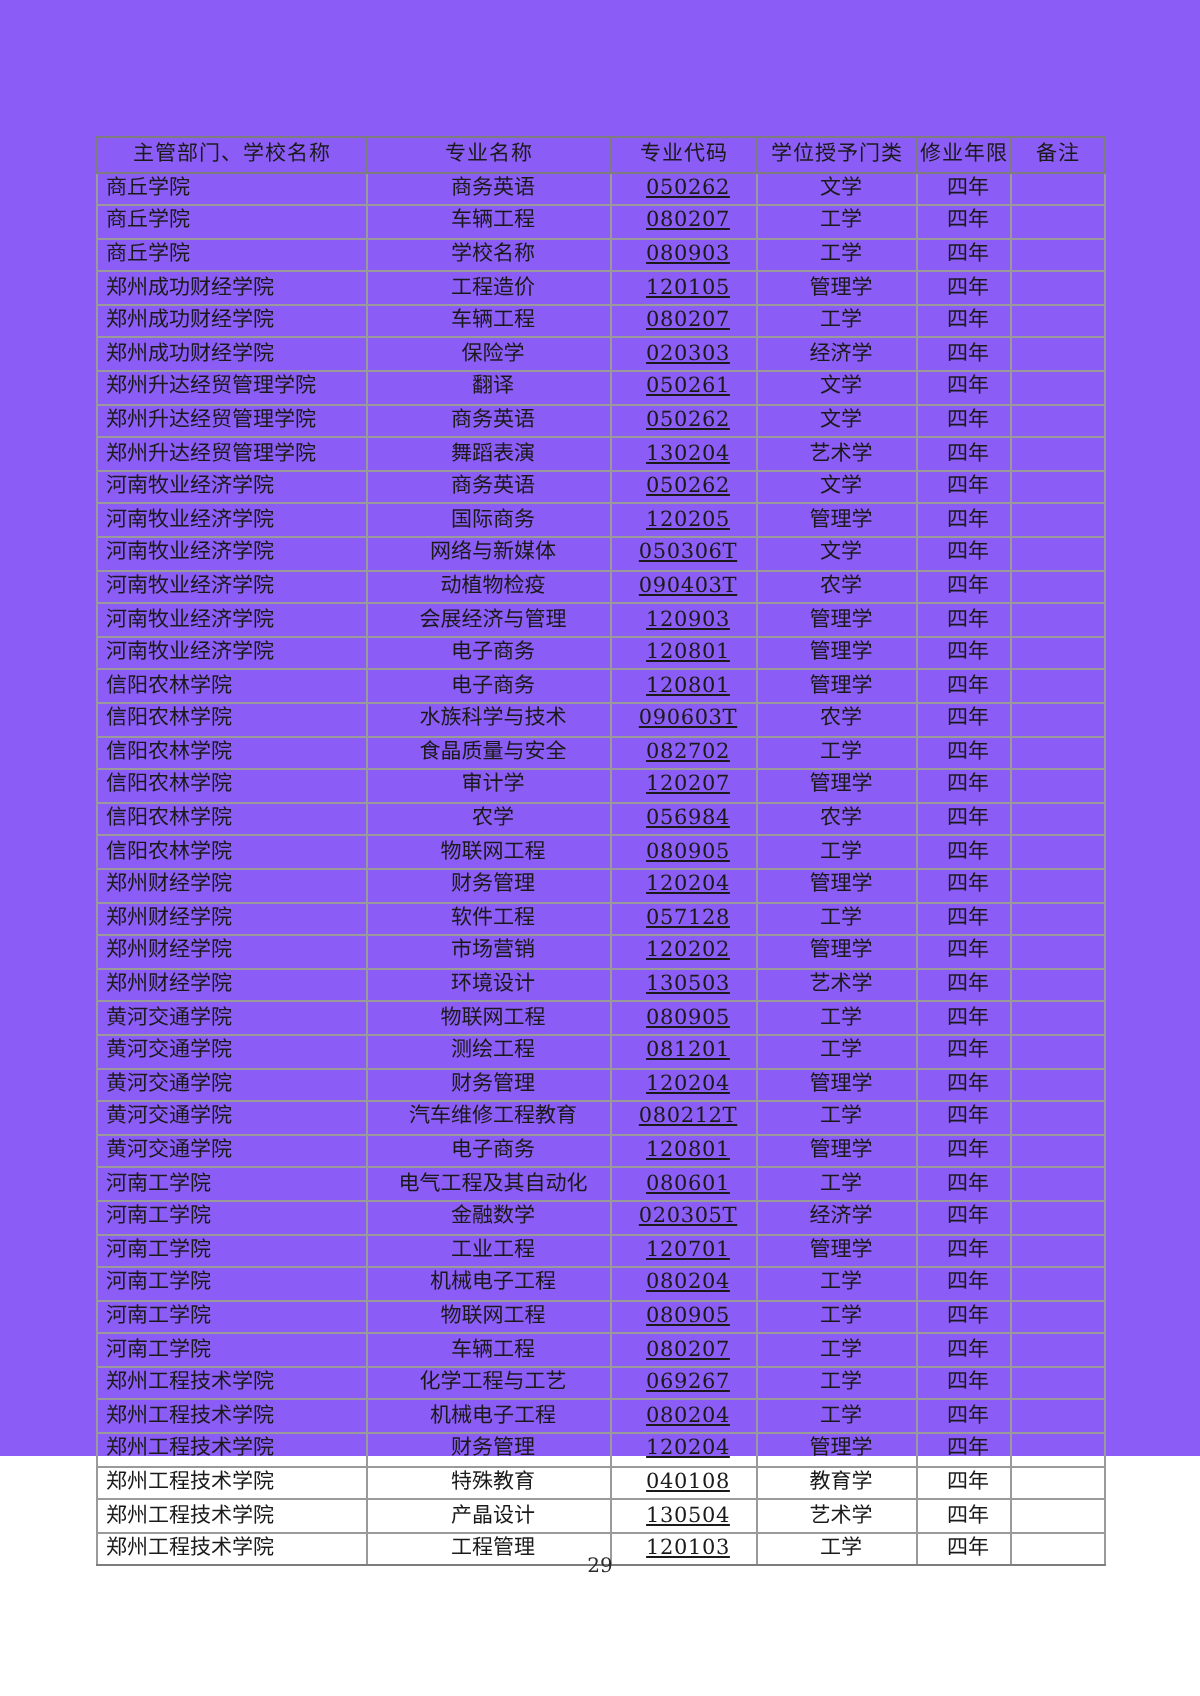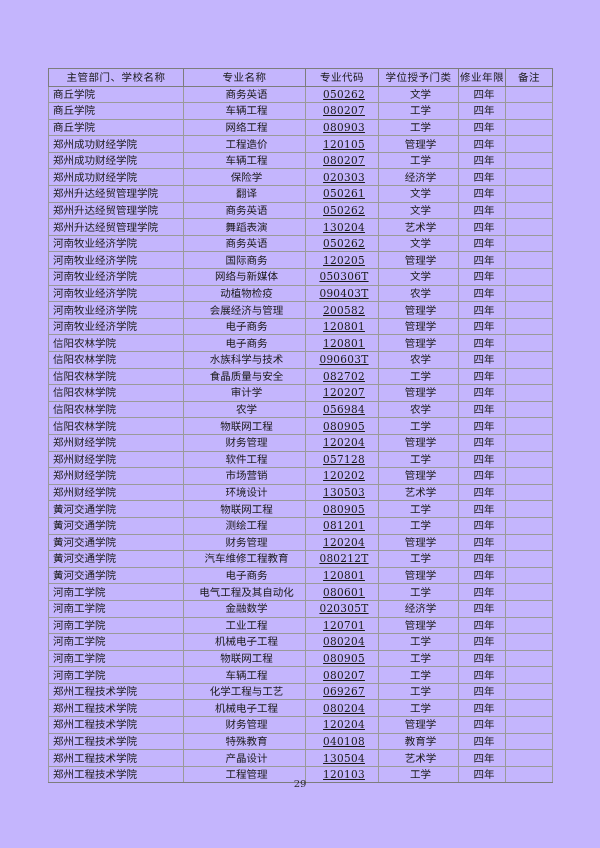--- a/index.html
+++ b/index.html
@@ -14,22 +14,22 @@
     font-family: "DejaVu Serif", "Liberation Serif", serif;
     color: #1a1a1a;
     position: relative;
     overflow: hidden;
   }
   .page {
     position: absolute;
     left: 0;
     top: 0;
     width: 600px;
-    height: 848px;
-    background: #c4b5fd;
+    height: 728px;
+    background: #8b5cf6;
   }
   .table-wrap {
     position: absolute;
     left: 48px;
     top: 68px;
     width: 504px;
   }
   table.grid {
     border-collapse: collapse;
     width: 504px;
@@ -126,21 +126,21 @@
           <tr>
             <td class="col-school">商丘学院</td>
             <td class="col-major">车辆工程</td>
             <td class="col-code">080207</td>
             <td class="col-degree">工学</td>
             <td class="col-years">四年</td>
             <td class="col-remark"></td>
           </tr>
           <tr>
             <td class="col-school">商丘学院</td>
-            <td class="col-major">网络工程</td>
+            <td class="col-major">学校名称</td>
             <td class="col-code">080903</td>
             <td class="col-degree">工学</td>
             <td class="col-years">四年</td>
             <td class="col-remark"></td>
           </tr>
           <tr>
             <td class="col-school">郑州成功财经学院</td>
             <td class="col-major">工程造价</td>
             <td class="col-code">120105</td>
             <td class="col-degree">管理学</td>
@@ -215,21 +215,21 @@
             <td class="col-school">河南牧业经济学院</td>
             <td class="col-major">动植物检疫</td>
             <td class="col-code">090403T</td>
             <td class="col-degree">农学</td>
             <td class="col-years">四年</td>
             <td class="col-remark"></td>
           </tr>
           <tr>
             <td class="col-school">河南牧业经济学院</td>
             <td class="col-major">会展经济与管理</td>
-            <td class="col-code">200582</td>
+            <td class="col-code">120903</td>
             <td class="col-degree">管理学</td>
             <td class="col-years">四年</td>
             <td class="col-remark"></td>
           </tr>
           <tr>
             <td class="col-school">河南牧业经济学院</td>
             <td class="col-major">电子商务</td>
             <td class="col-code">120801</td>
             <td class="col-degree">管理学</td>
             <td class="col-years">四年</td>

